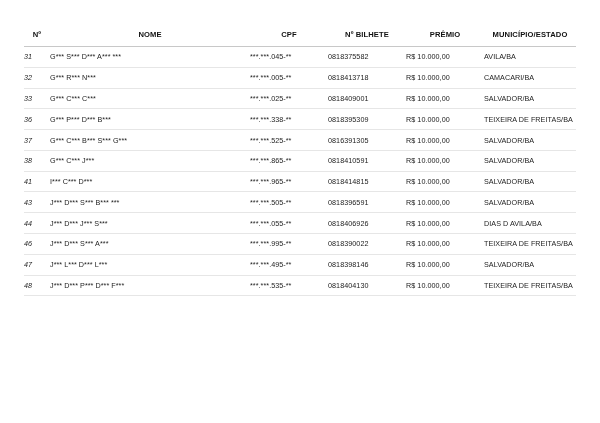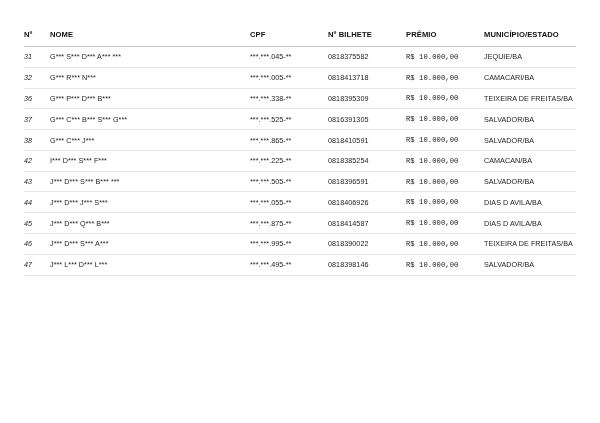--- a/index.html
+++ b/index.html
@@ -24,21 +24,21 @@
   table.winners {
     width: 100%;
     border-collapse: collapse;
     table-layout: fixed;
     font-size: 7.2px;
   }
   table.winners thead th {
     font-size: 7.6px;
     font-weight: bold;
     color: #111111;
-    text-align: left;
+    text-align: center;
     padding: 0 0 7px 0;
     border-bottom: 1px solid #c8c8c8;
     white-space: nowrap;
     letter-spacing: 0.1px;
   }
   table.winners tbody td {
     padding: 5.4px 0 5.4px 0;
     border-bottom: 1px solid #e6e6e6;
     vertical-align: middle;
     white-space: nowrap;
@@ -52,21 +52,21 @@
   .col-nome { width: 200px; }
   .col-cpf  { width: 78px; }
   .col-bilh { width: 78px; }
   .col-prem { width: 78px; }
   .col-mun  { width: auto; }
 
   .cell-n    { color: #1f1f1f; font-style: italic; }
   .cell-nome { color: #2a2a2a; margin-left: 16px; }
   .cell-cpf  { color: #2a2a2a; }
   .cell-bilh { color: #2a2a2a; margin-left: 28px; }
-  .cell-prem { color: #2a2a2a; font-family: Liberation Mono, monospace; }
+  .cell-prem { color: #2a2a2a; }
   .cell-mun  { color: #2a2a2a; }
 </style>
 </head>
 <body>
 
 <div class="page">
   <table class="winners">
     <colgroup>
       <col class="col-n">
       <col class="col-nome">
@@ -85,29 +85,37 @@
         <th>MUNICÍPIO/ESTADO</th>
       </tr>
     </thead>
     <tbody id="winners-body">
         <tr>
           <td class="cell-n">31</td>
           <td class="cell-nome">G*** S*** D*** A*** ***</td>
           <td class="cell-cpf">***.***.045-**</td>
           <td class="cell-bilh">0818375582</td>
           <td class="cell-prem">R$ 10.000,00</td>
-          <td class="cell-mun">JEQUIE/BA</td>
+          <td class="cell-mun">AVILA/BA</td>
         </tr>
         <tr>
           <td class="cell-n">32</td>
           <td class="cell-nome">G*** R*** N***</td>
           <td class="cell-cpf">***.***.005-**</td>
           <td class="cell-bilh">0818413718</td>
           <td class="cell-prem">R$ 10.000,00</td>
           <td class="cell-mun">CAMACARI/BA</td>
+        </tr>
+        <tr>
+          <td class="cell-n">33</td>
+          <td class="cell-nome">G*** C*** C***</td>
+          <td class="cell-cpf">***.***.025-**</td>
+          <td class="cell-bilh">0818409001</td>
+          <td class="cell-prem">R$ 10.000,00</td>
+          <td class="cell-mun">SALVADOR/BA</td>
         </tr>
         <tr>
           <td class="cell-n">36</td>
           <td class="cell-nome">G*** P*** D*** B***</td>
           <td class="cell-cpf">***.***.338-**</td>
           <td class="cell-bilh">0818395309</td>
           <td class="cell-prem">R$ 10.000,00</td>
           <td class="cell-mun">TEIXEIRA DE FREITAS/BA</td>
         </tr>
         <tr>
@@ -120,62 +128,62 @@
         </tr>
         <tr>
           <td class="cell-n">38</td>
           <td class="cell-nome">G*** C*** J***</td>
           <td class="cell-cpf">***.***.865-**</td>
           <td class="cell-bilh">0818410591</td>
           <td class="cell-prem">R$ 10.000,00</td>
           <td class="cell-mun">SALVADOR/BA</td>
         </tr>
         <tr>
-          <td class="cell-n">42</td>
-          <td class="cell-nome">I*** D*** S*** F***</td>
-          <td class="cell-cpf">***.***.225-**</td>
-          <td class="cell-bilh">0818385254</td>
+          <td class="cell-n">41</td>
+          <td class="cell-nome">I*** C*** D***</td>
+          <td class="cell-cpf">***.***.965-**</td>
+          <td class="cell-bilh">0818414815</td>
           <td class="cell-prem">R$ 10.000,00</td>
-          <td class="cell-mun">CAMACAN/BA</td>
+          <td class="cell-mun">SALVADOR/BA</td>
         </tr>
         <tr>
           <td class="cell-n">43</td>
           <td class="cell-nome">J*** D*** S*** B*** ***</td>
           <td class="cell-cpf">***.***.505-**</td>
           <td class="cell-bilh">0818396591</td>
           <td class="cell-prem">R$ 10.000,00</td>
           <td class="cell-mun">SALVADOR/BA</td>
         </tr>
         <tr>
           <td class="cell-n">44</td>
           <td class="cell-nome">J*** D*** J*** S***</td>
           <td class="cell-cpf">***.***.055-**</td>
           <td class="cell-bilh">0818406926</td>
-          <td class="cell-prem">R$ 10.000,00</td>
-          <td class="cell-mun">DIAS D AVILA/BA</td>
-        </tr>
-        <tr>
-          <td class="cell-n">45</td>
-          <td class="cell-nome">J*** D*** Q*** B***</td>
-          <td class="cell-cpf">***.***.875-**</td>
-          <td class="cell-bilh">0818414587</td>
           <td class="cell-prem">R$ 10.000,00</td>
           <td class="cell-mun">DIAS D AVILA/BA</td>
         </tr>
         <tr>
           <td class="cell-n">46</td>
           <td class="cell-nome">J*** D*** S*** A***</td>
           <td class="cell-cpf">***.***.995-**</td>
           <td class="cell-bilh">0818390022</td>
           <td class="cell-prem">R$ 10.000,00</td>
           <td class="cell-mun">TEIXEIRA DE FREITAS/BA</td>
         </tr>
         <tr>
           <td class="cell-n">47</td>
           <td class="cell-nome">J*** L*** D*** L***</td>
           <td class="cell-cpf">***.***.495-**</td>
           <td class="cell-bilh">0818398146</td>
           <td class="cell-prem">R$ 10.000,00</td>
           <td class="cell-mun">SALVADOR/BA</td>
         </tr>
+        <tr>
+          <td class="cell-n">48</td>
+          <td class="cell-nome">J*** D*** P*** D*** F***</td>
+          <td class="cell-cpf">***.***.535-**</td>
+          <td class="cell-bilh">0818404130</td>
+          <td class="cell-prem">R$ 10.000,00</td>
+          <td class="cell-mun">TEIXEIRA DE FREITAS/BA</td>
+        </tr>
       </tbody>
   </table>
 </div>
 
 </body></html>

